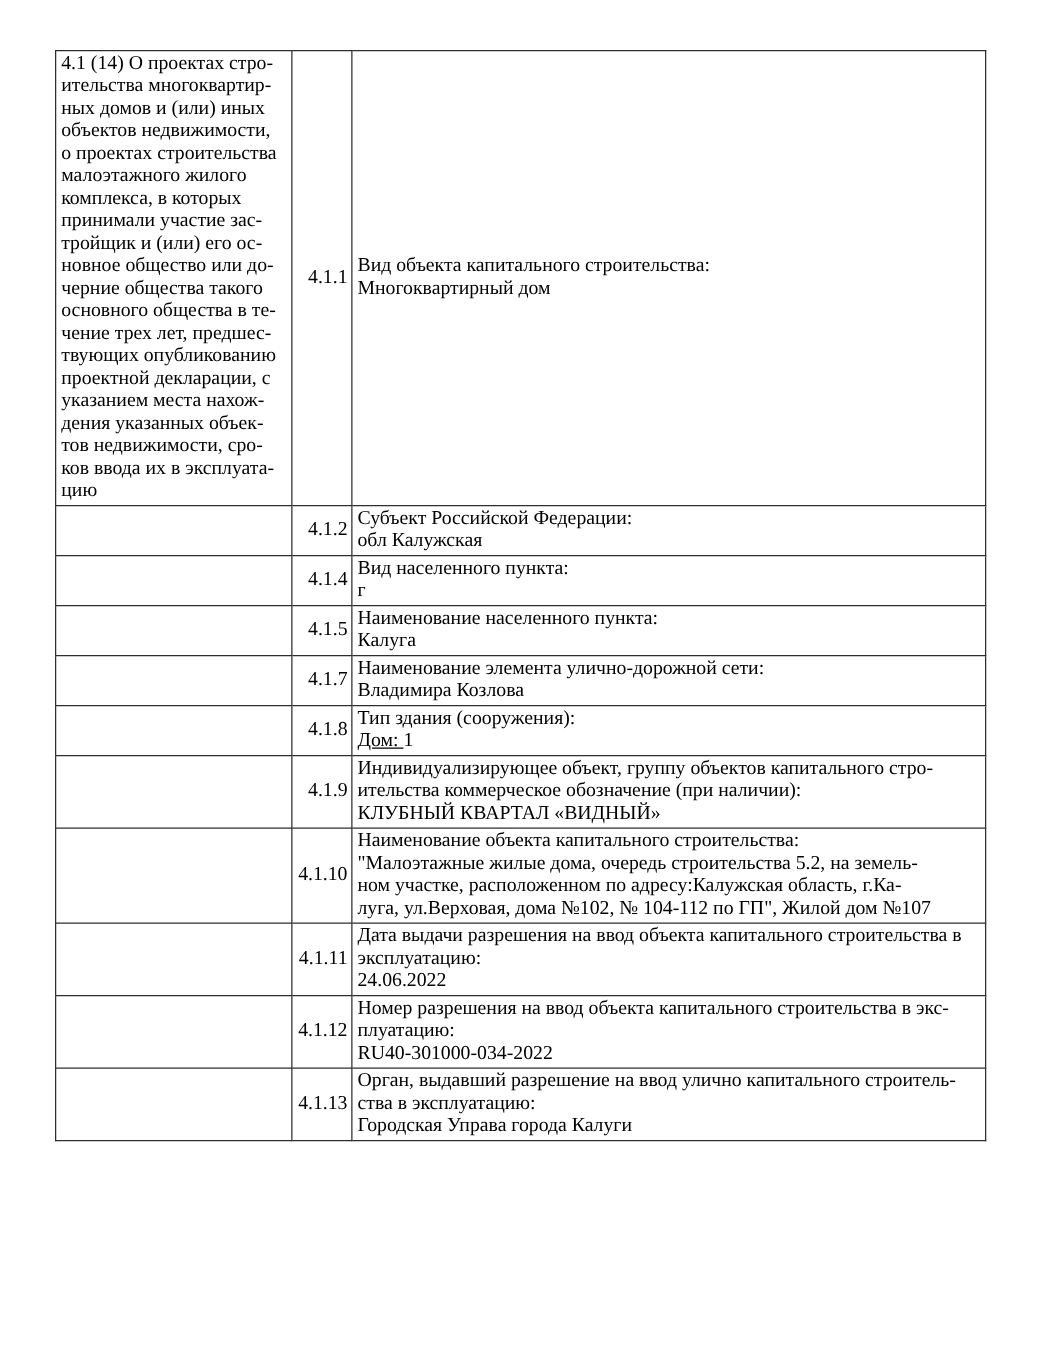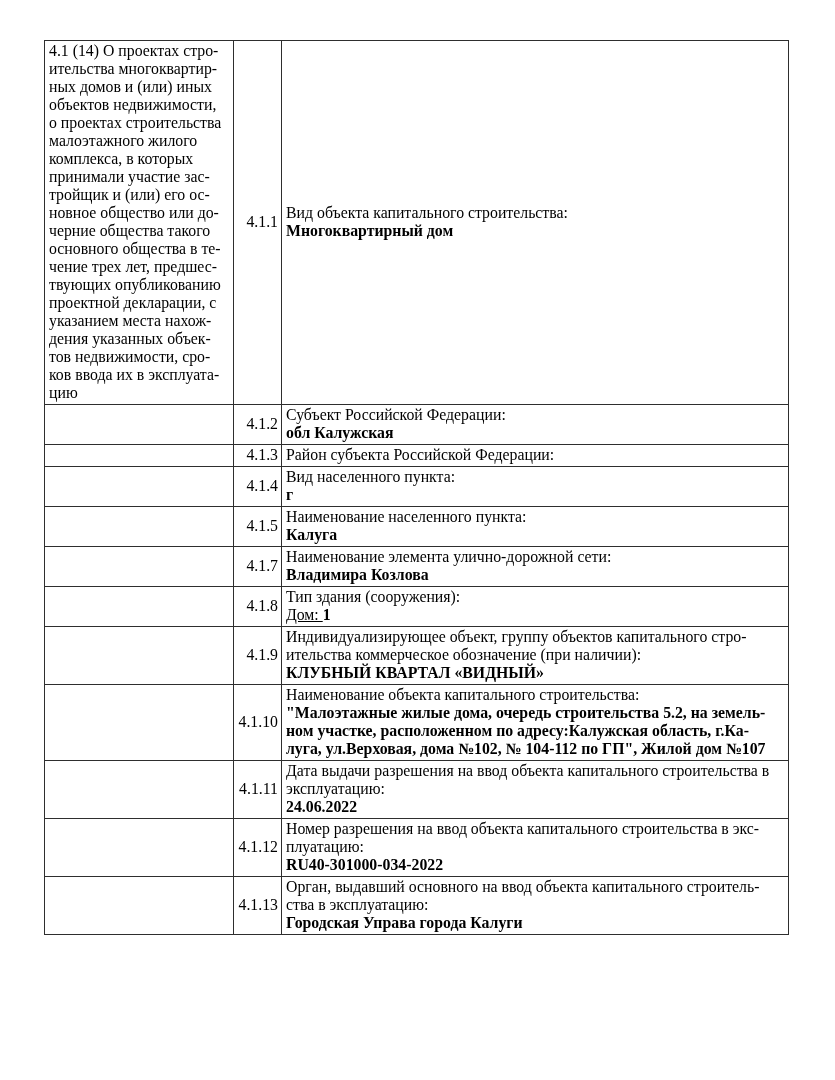--- a/index.html
+++ b/index.html
@@ -49,21 +49,21 @@
     white-space: pre-line;
   }
   .value-line {
     white-space: pre-line;
   }
   .value-prefix {
     font-weight: normal;
     text-decoration: underline;
   }
   .field-value {
-    font-weight: bold;
+    font-weight: normal;
   }
 </style>
 </head>
 <body>
 
 <div class="page">
   <table class="doc-table">
     <colgroup>
       <col class="c1">
         <col class="c2">
@@ -101,27 +101,20 @@
 
     <tr>
       <td class="note-cell"></td>
       <td class="code-cell">4.1.2</td>
       <td class="content-cell">
         <div class="field-label">Субъект Российской Федерации:</div>
         <div class="value-line"><span class="field-value">обл Калужская</span></div>
       </td>
     </tr>
 
-    <tr>
-      <td class="note-cell"></td>
-      <td class="code-cell">4.1.3</td>
-      <td class="content-cell">
-        <div class="field-label">Район субъекта Российской Федерации:</div>
-      </td>
-    </tr>
 
     <tr>
       <td class="note-cell"></td>
       <td class="code-cell">4.1.4</td>
       <td class="content-cell">
         <div class="field-label">Вид населенного пункта:</div>
         <div class="value-line"><span class="field-value">г</span></div>
       </td>
     </tr>
 
@@ -191,21 +184,21 @@
         <div class="field-label">Номер разрешения на ввод объекта капитального строительства в экс-
 плуатацию:</div>
         <div class="value-line"><span class="field-value">RU40-301000-034-2022</span></div>
       </td>
     </tr>
 
     <tr>
       <td class="note-cell"></td>
       <td class="code-cell">4.1.13</td>
       <td class="content-cell">
-        <div class="field-label">Орган, выдавший основного на ввод объекта капитального строитель-
+        <div class="field-label">Орган, выдавший разрешение на ввод улично капитального строитель-
 ства в эксплуатацию:</div>
         <div class="value-line"><span class="field-value">Городская Управа города Калуги</span></div>
       </td>
     </tr>
 
   </tbody>
     </table>
 </div>
 
 </body></html>

